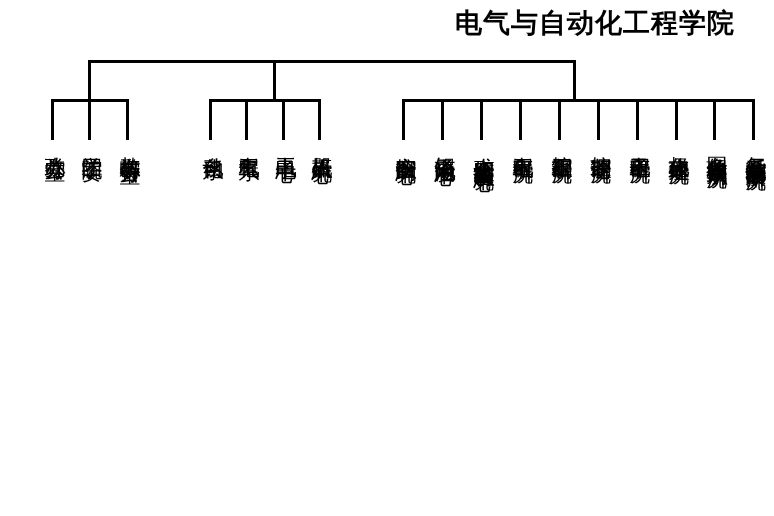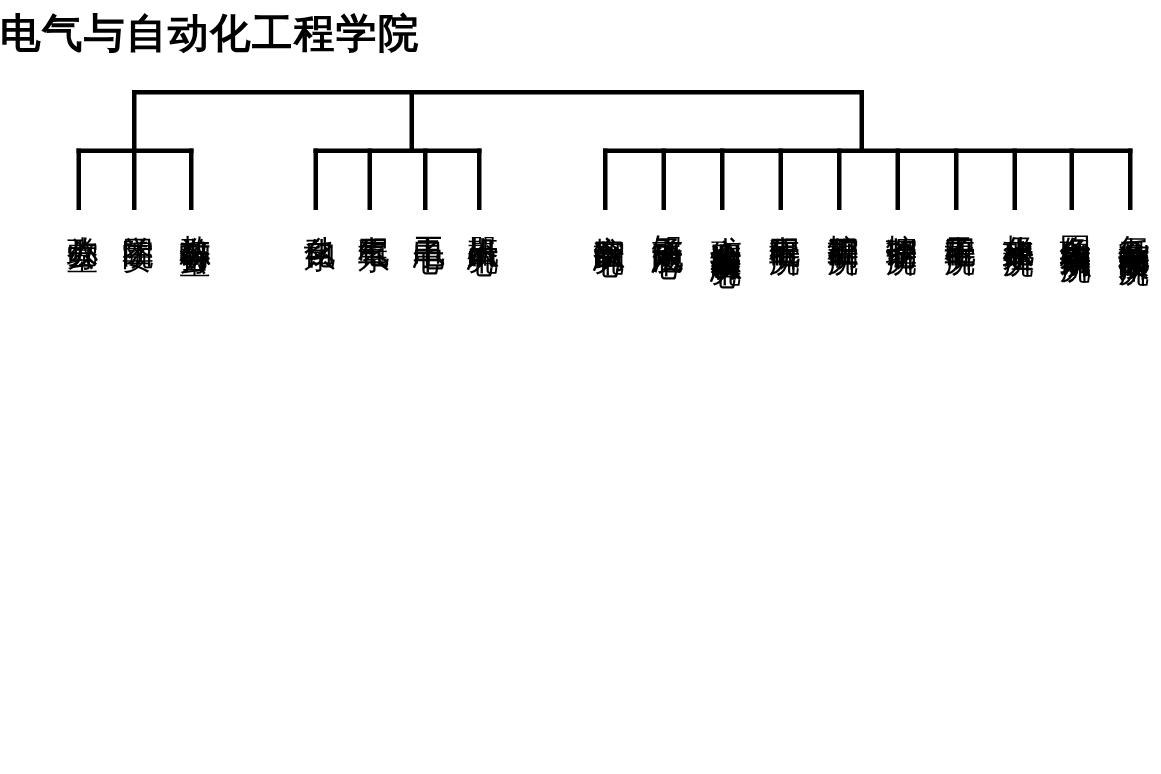--- a/index.html
+++ b/index.html
@@ -18,21 +18,21 @@
     background: #ffffff;
     overflow: hidden;
   }
 
   
   .chart-title {
     position: absolute;
     left: 0;
     top: 6px;
     width: 735px;
-    text-align: left;
+    text-align: right;
     font-size: 27px;
     font-weight: bold;
     letter-spacing: 1px;
     line-height: 34px;
     white-space: nowrap;
   }
 
   
   .line-h {
     position: absolute;

